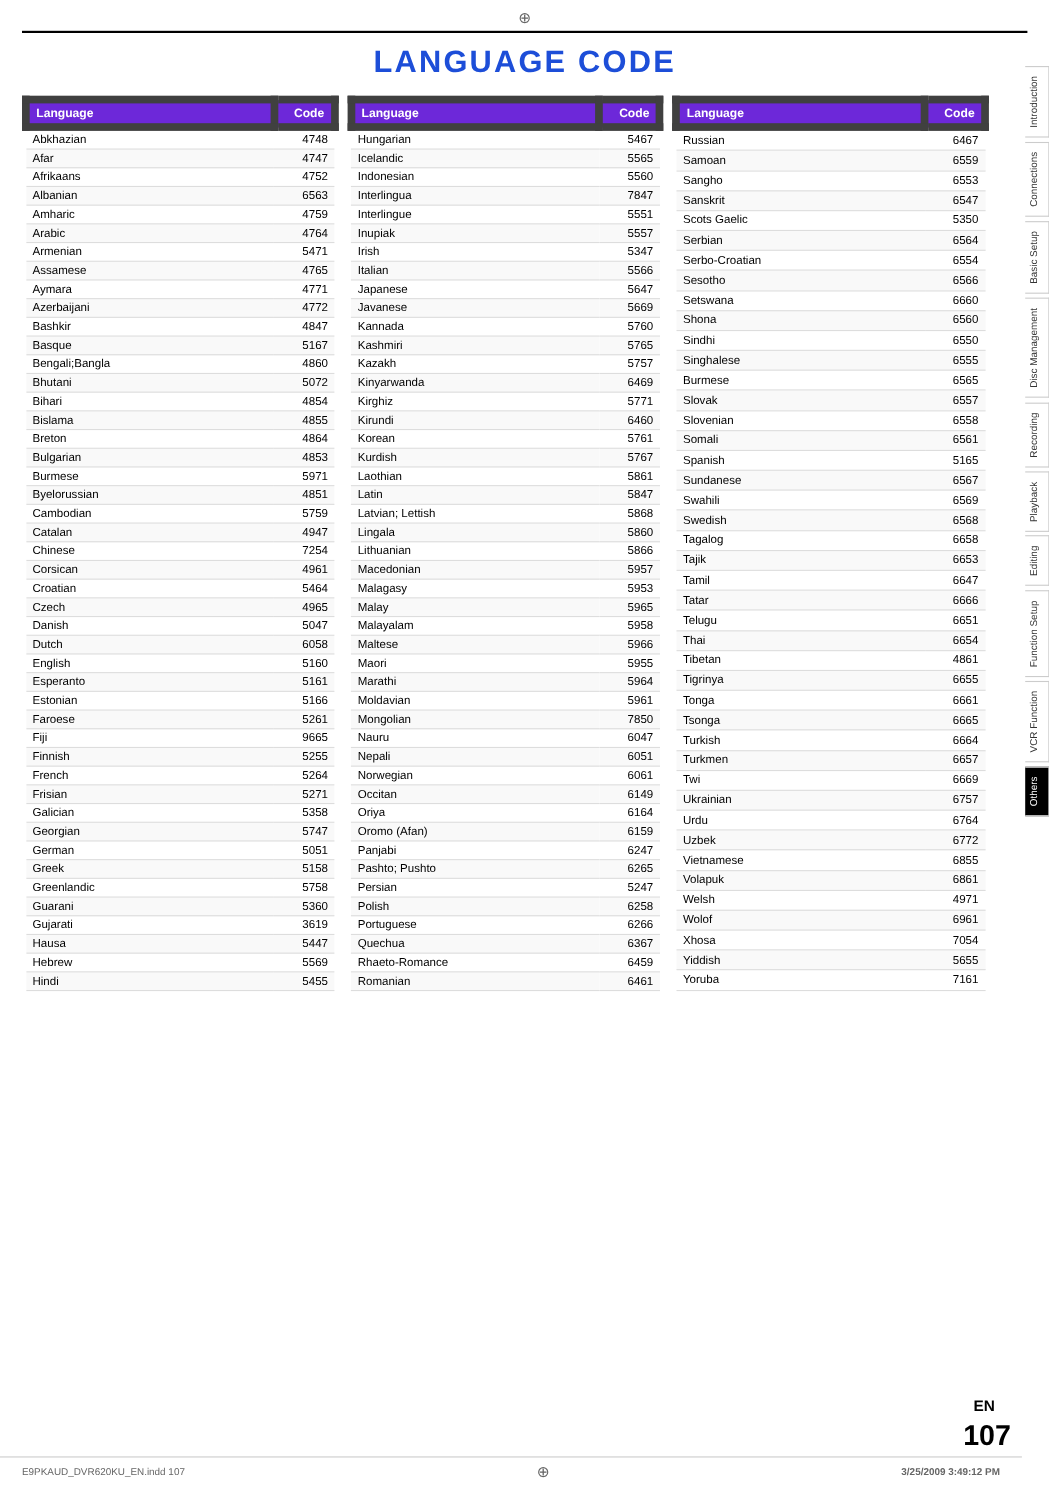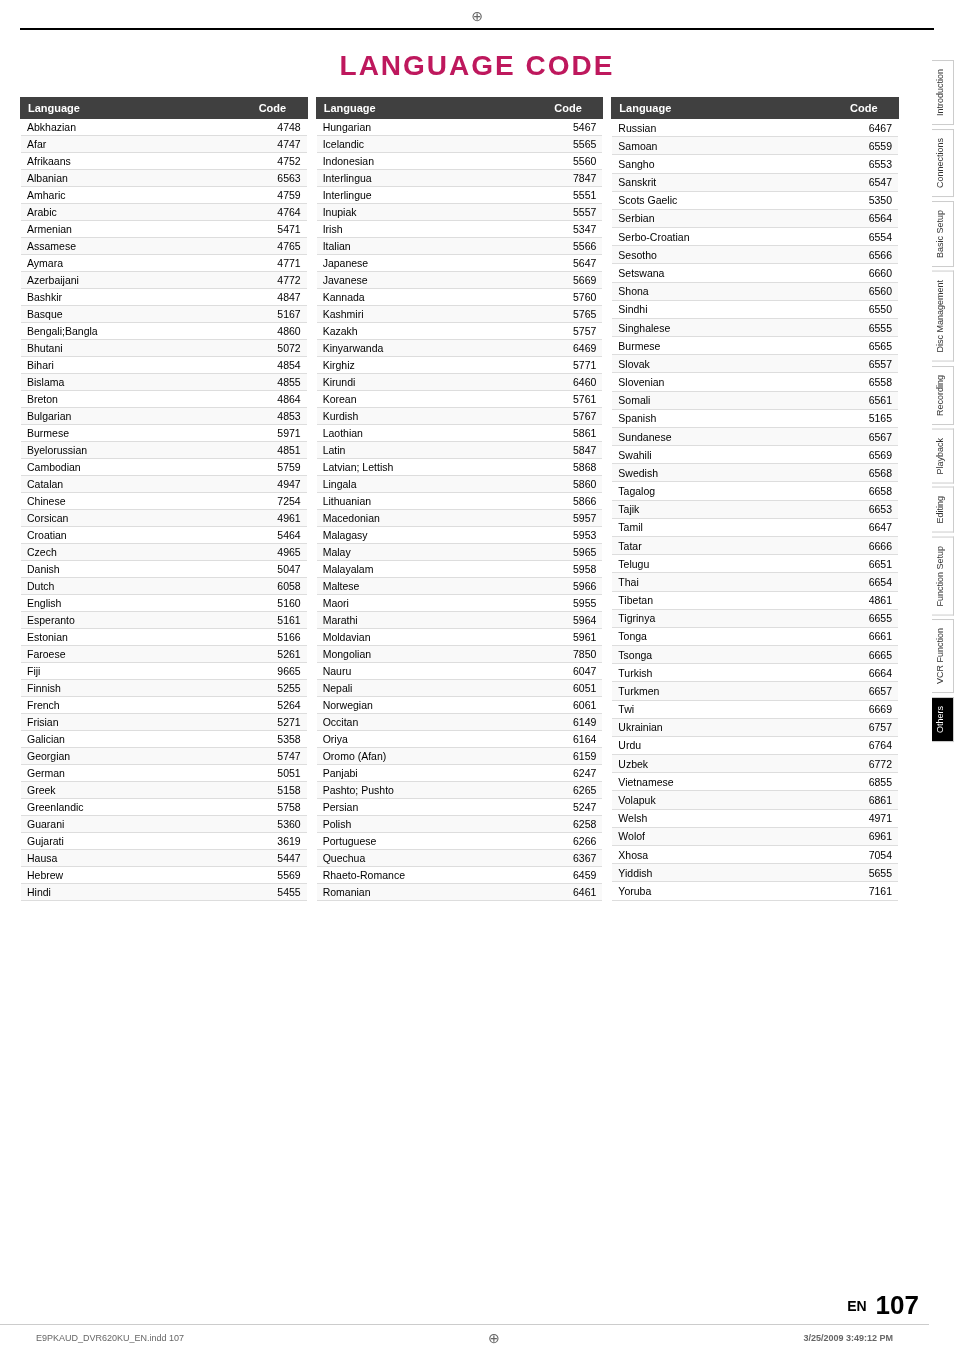--- a/index.html
+++ b/index.html
@@ -62,22 +62,22 @@
       padding: 8px 0 4px;
       font-size: 14px;
       color: #666;
     }
 
     .page-title {
       text-align: center;
       font-size: 28px;
       font-weight: 900;
       letter-spacing: 2px;
-      padding: 20px 0 15px;
-      color: #be185d;
+      padding: 10px 0 15px;
+      color: #1d4ed8;
     }
 
     
     .main-content {
       padding: 0 30px 0 20px;
       margin-right: 25px;
     }
 
     
     .tables-container {
@@ -86,31 +86,31 @@
       width: 100%;
     }
 
     .lang-table {
       flex: 1;
       border-collapse: collapse;
       font-size: 10.5px;
     }
 
     .lang-table th {
-      background: #404040;
+      background: #6d28d9;
       color: #fff;
       padding: 3px 6px;
       font-weight: bold;
       text-align: left;
       font-size: 11px;
-      border: 2px solid #404040;
+      border: 7px solid #404040;
     }
 
     .lang-table th.code-col {
-      text-align: left;
+      text-align: right;
       width: 55px;
       margin-left: 12px;
     }
 
     .lang-table td {
       padding: 2px 6px;
       border-bottom: 1px solid #ddd;
       color: #000;
     }
 
@@ -146,21 +146,21 @@
     .bottom-right {
       font-size: 9px;
       color: #666;
       font-weight: bold;
     }
 
     .bottom-bar {
       display: flex;
       justify-content: space-between;
       align-items: center;
-      padding: 5px 36px;
+      padding: 5px 20px;
       border-top: 1px solid #ccc;
       position: absolute;
       bottom: 0;
       left: 0;
       right: 25px;
     }
 
     .header-line {
       border-top: 2px solid #000;
       margin: 0 20px 0 20px;
@@ -785,18 +785,18 @@
   </div>
 
   <div class="bottom-bar">
     <div class="doc-info">E9PKAUD_DVR620KU_EN.indd  107</div>
     <div class="bottom-center">
       <span>⊕</span>
     </div>
     <div class="bottom-right">3/25/2009  3:49:12 PM</div>
   </div>
 
-  <div style="position:absolute; bottom:30px; right:35px; display:flex; align-items:center; gap:4px;">
+  <div style="position:absolute; bottom:30px; right:35px; display:flex; align-items:center; gap:4px;flex-direction:column;">
     <span class="en-label">EN</span>
     <span style="font-size:26px; font-weight:700;">107</span>
   </div>
 
 </div>
 
 </body></html>

